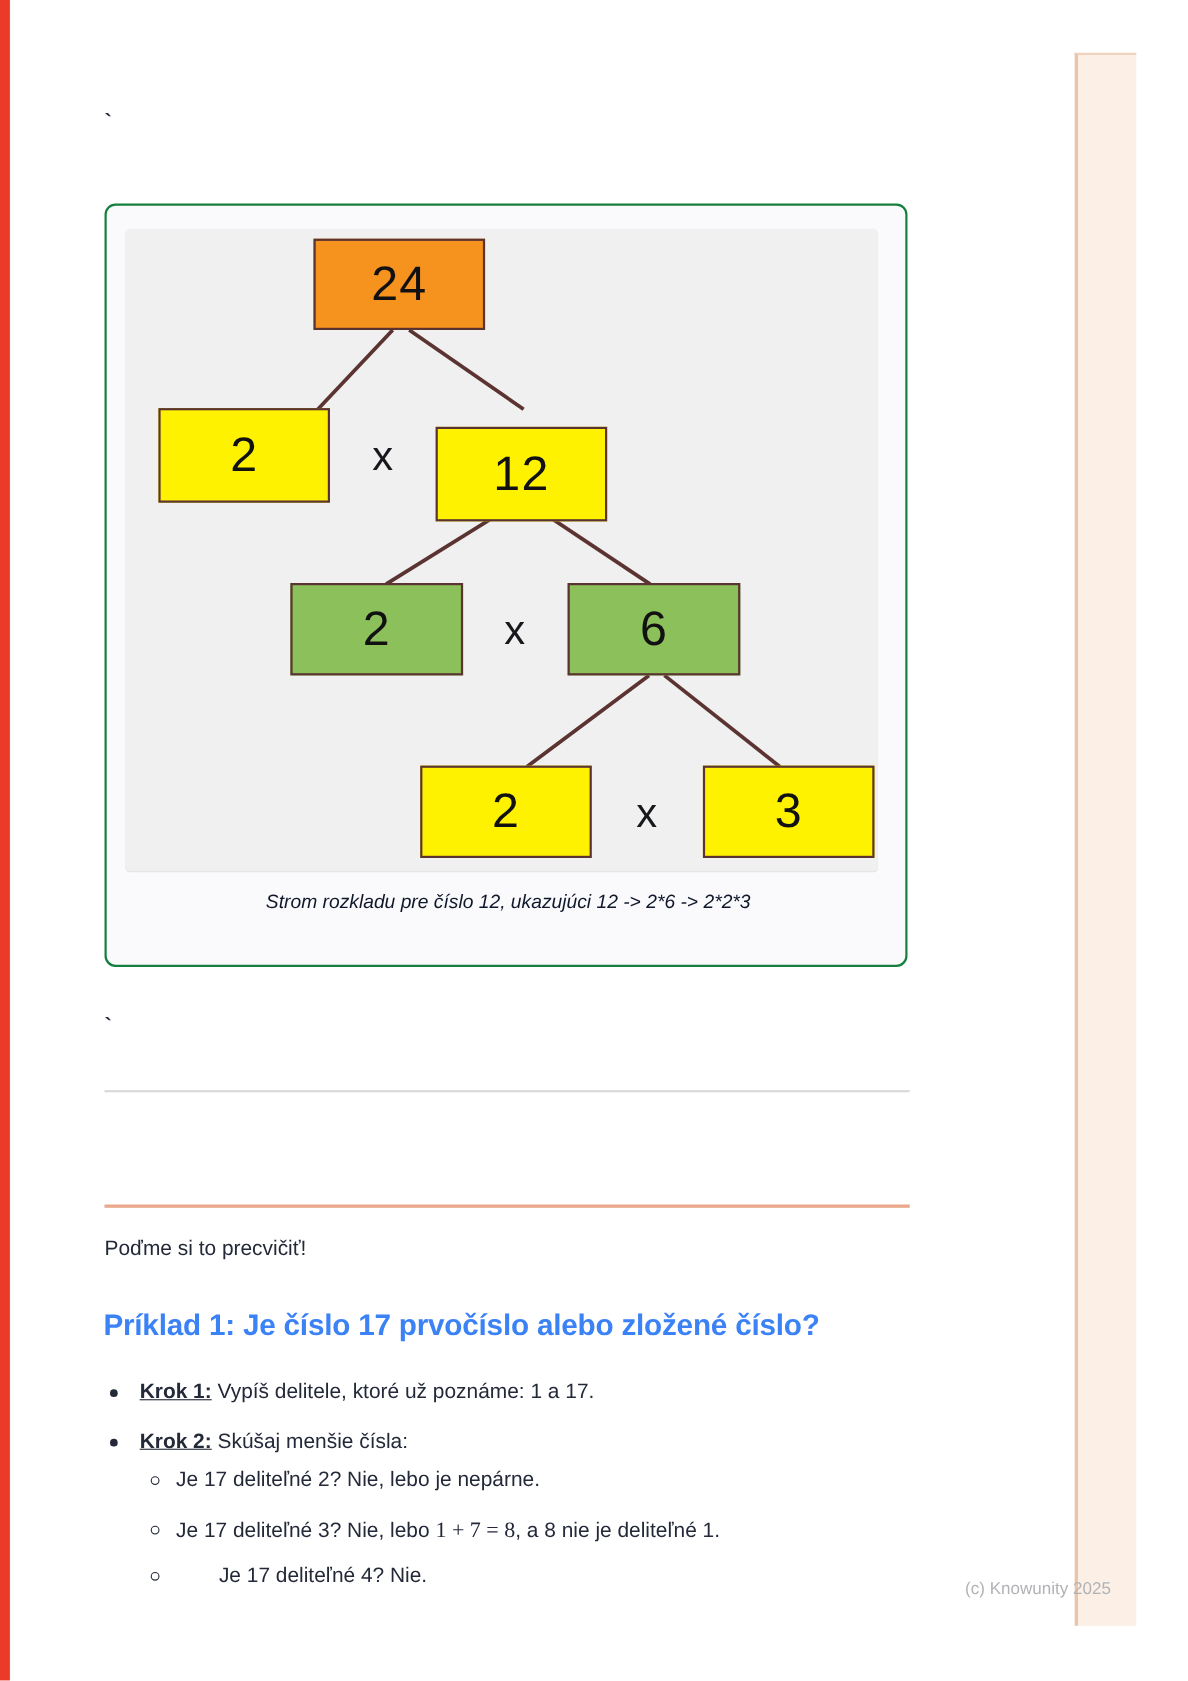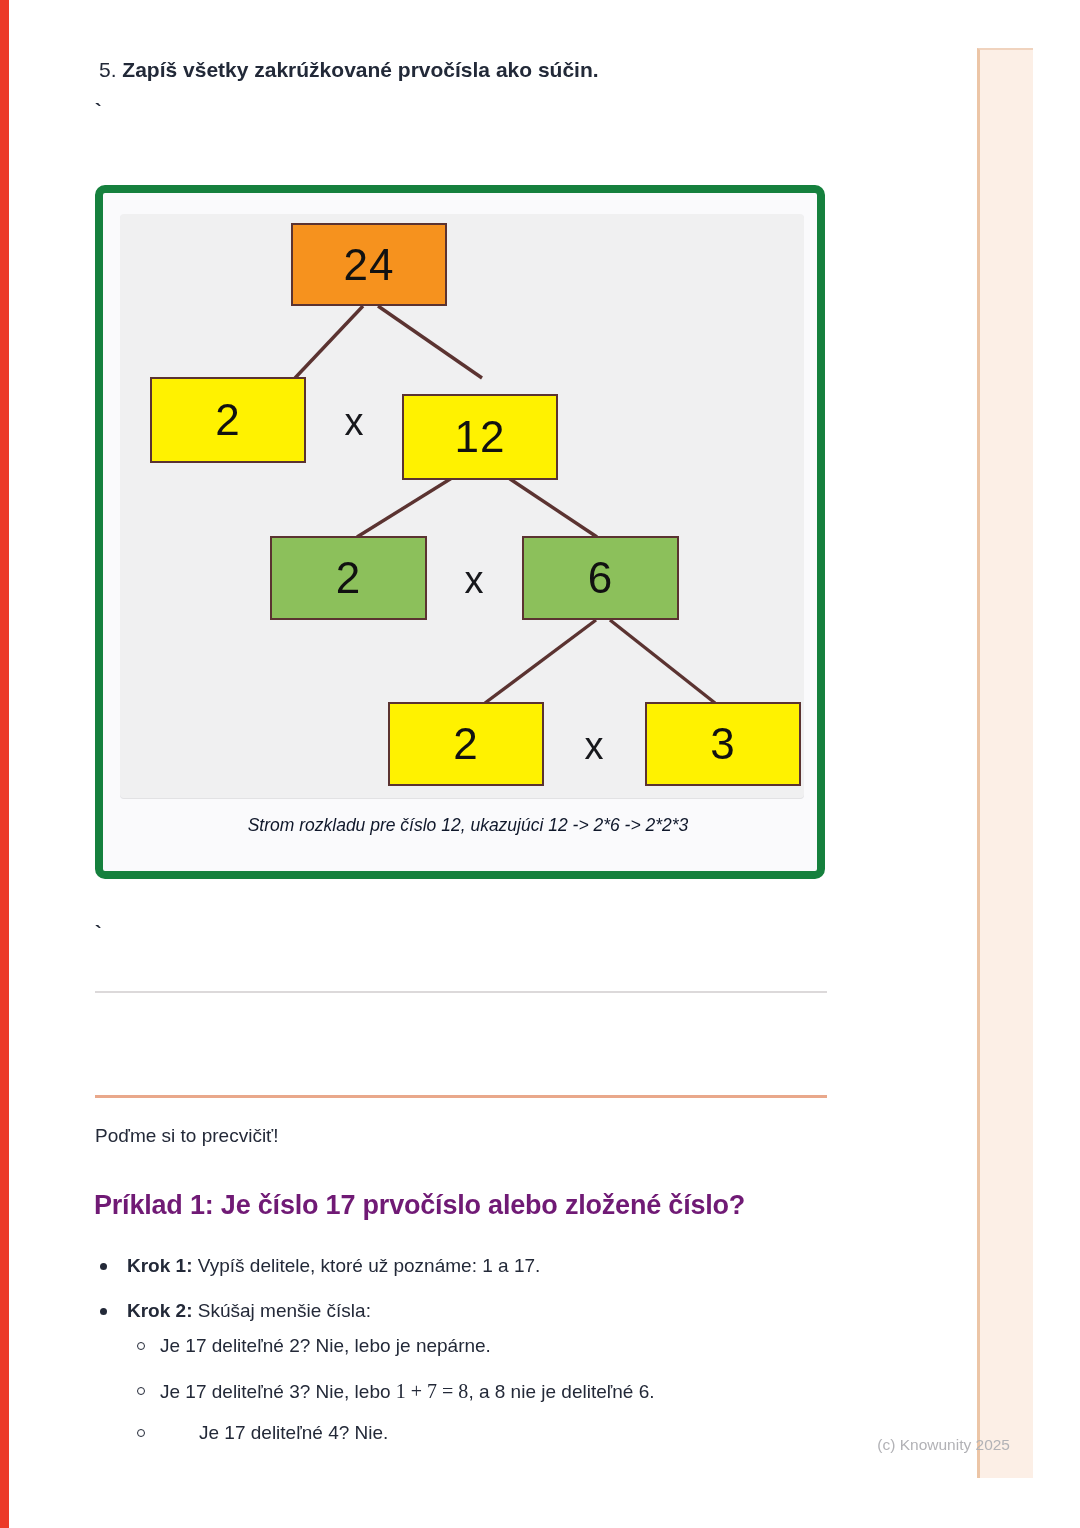--- a/index.html
+++ b/index.html
@@ -16,21 +16,21 @@
   
   .h5{position:absolute;left:99px;top:56px;font-size:21px;line-height:27px;color:#222938;}
   .h5 .num{font-weight:400;}
   .h5 .txt{font-weight:700;}
   .tick{position:absolute;font-size:20px;color:#222938;font-weight:700;}
   .tick1{left:95px;top:100px;}
   .tick2{left:95px;top:922px;}
   
   .card{
     position:absolute;left:95px;top:185px;width:730px;height:694px;box-sizing:border-box;
-    background:#fafafc;border:8px solid #15803d;border-radius:10px;
+    background:#fafafc;border:2px solid #15803d;border-radius:10px;
   }
   .tree-panel{
     position:absolute;left:17px;top:21px;width:684px;height:584px;
     background:#f0f0f1;border-radius:4px;box-shadow:0 1px 0 #e2e2e4;
   }
   .tree-node{
     position:absolute;box-sizing:border-box;border:2.5px solid #5b3331;
     display:flex;align-items:center;justify-content:center;
     font-size:44px;font-weight:400;color:#111111;letter-spacing:1px;
   }
@@ -59,25 +59,25 @@
   
   .hr1{position:absolute;left:95px;top:991px;width:732px;height:2px;background:#dcd9da;}
   .h1{
     position:absolute;left:94px;top:1040px;width:740px;
     font-size:34px;font-weight:700;color:#d9541c;letter-spacing:-0.3px;
   }
   .h1-underline{position:absolute;left:95px;top:1095px;width:732px;height:3px;background:#e9a88b;}
   .intro{position:absolute;left:95px;top:1125px;font-size:19px;color:#232938;}
   .h2{
     position:absolute;left:94px;top:1190px;width:740px;
-    font-size:27px;font-weight:700;color:#701a75;letter-spacing:-0.2px;
+    font-size:27px;font-weight:700;color:#3b82f6;letter-spacing:-0.2px;
   }
   
   .li{position:absolute;font-size:19px;line-height:24px;color:#232938;}
-  .li .b{font-weight:700;}
+  .li .b{font-weight:700;text-decoration:underline;}
   .disc{
     position:absolute;width:7px;height:7px;border-radius:50%;background:#232938;
   }
   .circ{
     position:absolute;width:8px;height:8px;border-radius:50%;
     border:1.8px solid #232938;box-sizing:border-box;background:transparent;
   }
   .li1{left:127px;top:1254px;}  .d1{left:100px;top:1263px;}
   .li2{left:127px;top:1299px;}  .d2{left:100px;top:1308px;}
   .ls1{left:160px;top:1334px;}  .c1{left:137px;top:1342px;}
@@ -90,24 +90,20 @@
   }
 </style>
 </head>
 <body>
 
 <div class="canvas">
 
   <div class="left-edge"></div>
   <div class="right-strip"></div>
 
-  <div class="h5">
-    <span class="num">5.</span>
-    <span class="txt">Zapíš všetky zakrúžkované prvočísla ako súčin.</span>
-  </div>
 
   <div class="tick tick1">`</div>
 
   <div class="card">
     <div class="tree-panel">
       <svg class="tree-lines" width="684" height="584" viewBox="0 0 684 584">
         <line x1="243" y1="92" x2="175" y2="164" stroke="#5b3331" stroke-width="3.4"></line>
         <line x1="258" y1="92" x2="362" y2="164" stroke="#5b3331" stroke-width="3.4"></line>
         <line x1="356" y1="249" x2="237" y2="323" stroke="#5b3331" stroke-width="3.4"></line>
         <line x1="366" y1="249" x2="477" y2="323" stroke="#5b3331" stroke-width="3.4"></line>
@@ -148,21 +144,21 @@
     <span class="b">Krok 2:</span><span> Skúšaj menšie čísla:</span>
   </div>
 
   <span class="circ c1"></span>
   <div class="li ls1">
     <span>Je 17 deliteľné 2? Nie, lebo je nepárne.</span>
   </div>
 
   <span class="circ c2"></span>
   <div class="li ls2">
-    <span>Je 17 deliteľné 3? Nie, lebo </span><span class="math">1 + 7 = 8</span><span>, a 8 nie je deliteľné 6.</span>
+    <span>Je 17 deliteľné 3? Nie, lebo </span><span class="math">1 + 7 = 8</span><span>, a 8 nie je deliteľné 1.</span>
   </div>
 
   <span class="circ c3"></span>
   <div class="li ls3">
     <span>Je 17 deliteľné 4? Nie.</span>
   </div>
 
   <div class="footer">(c) Knowunity 2025</div>
 
 </div>

